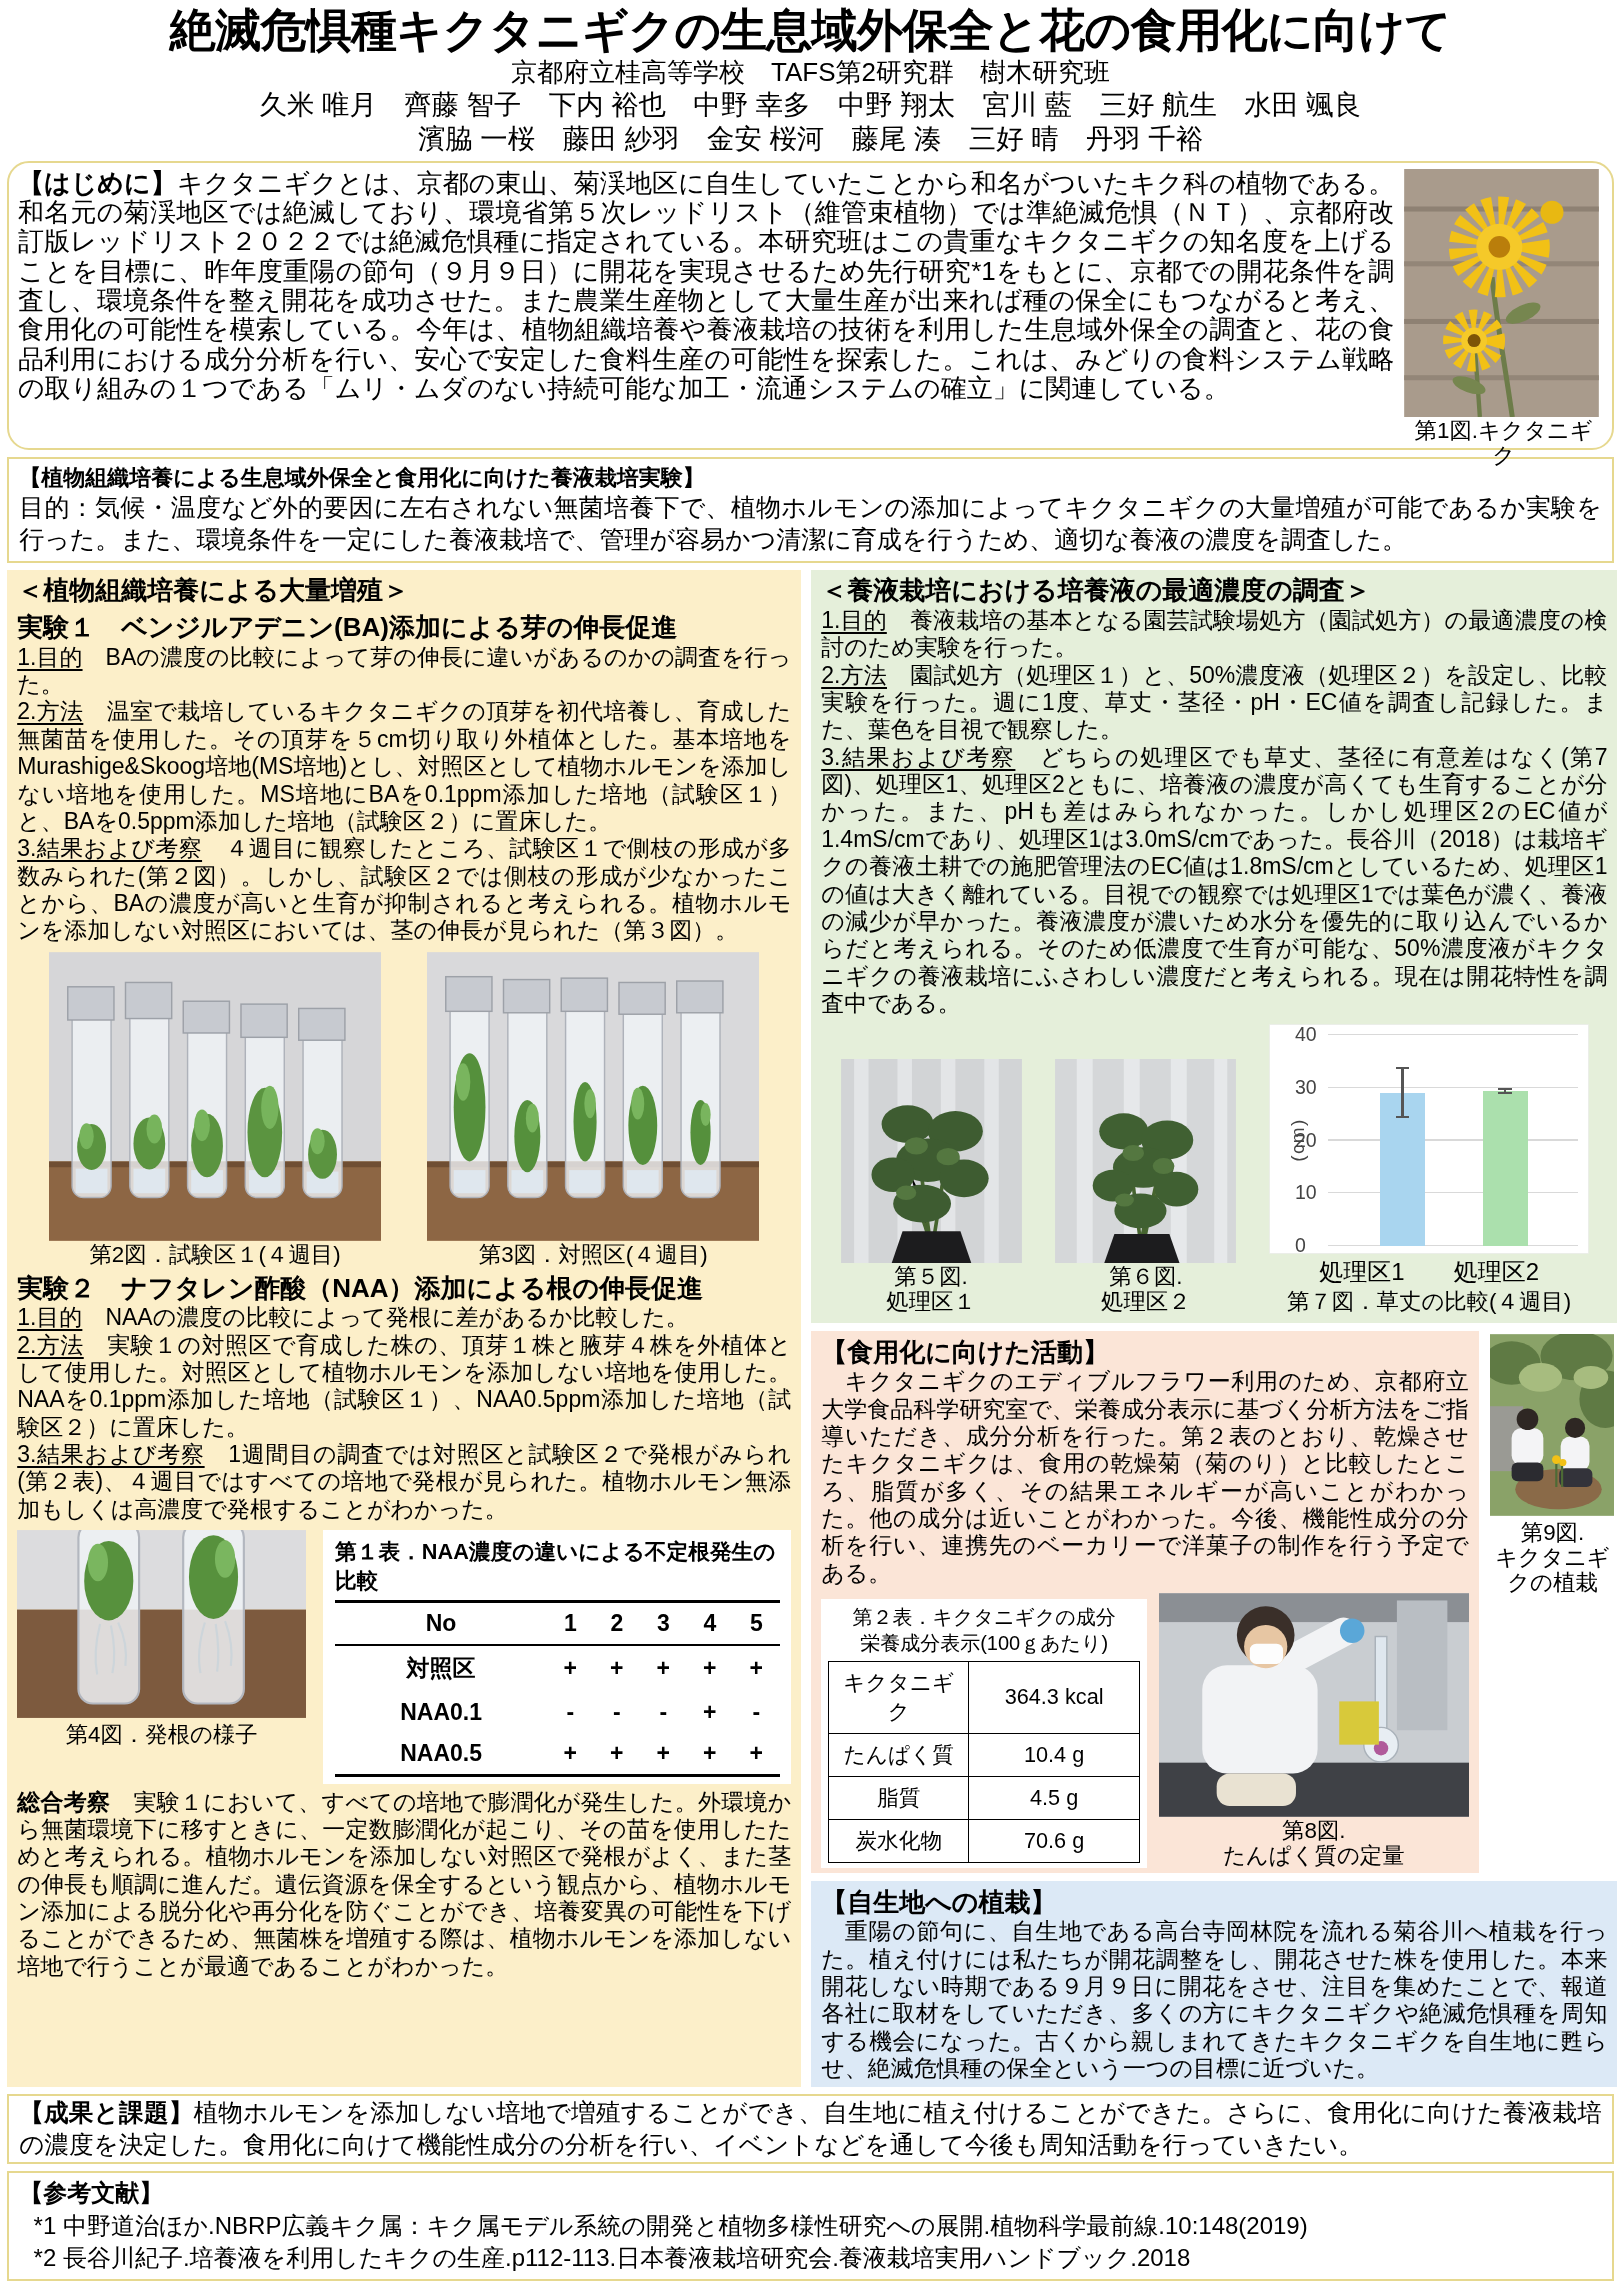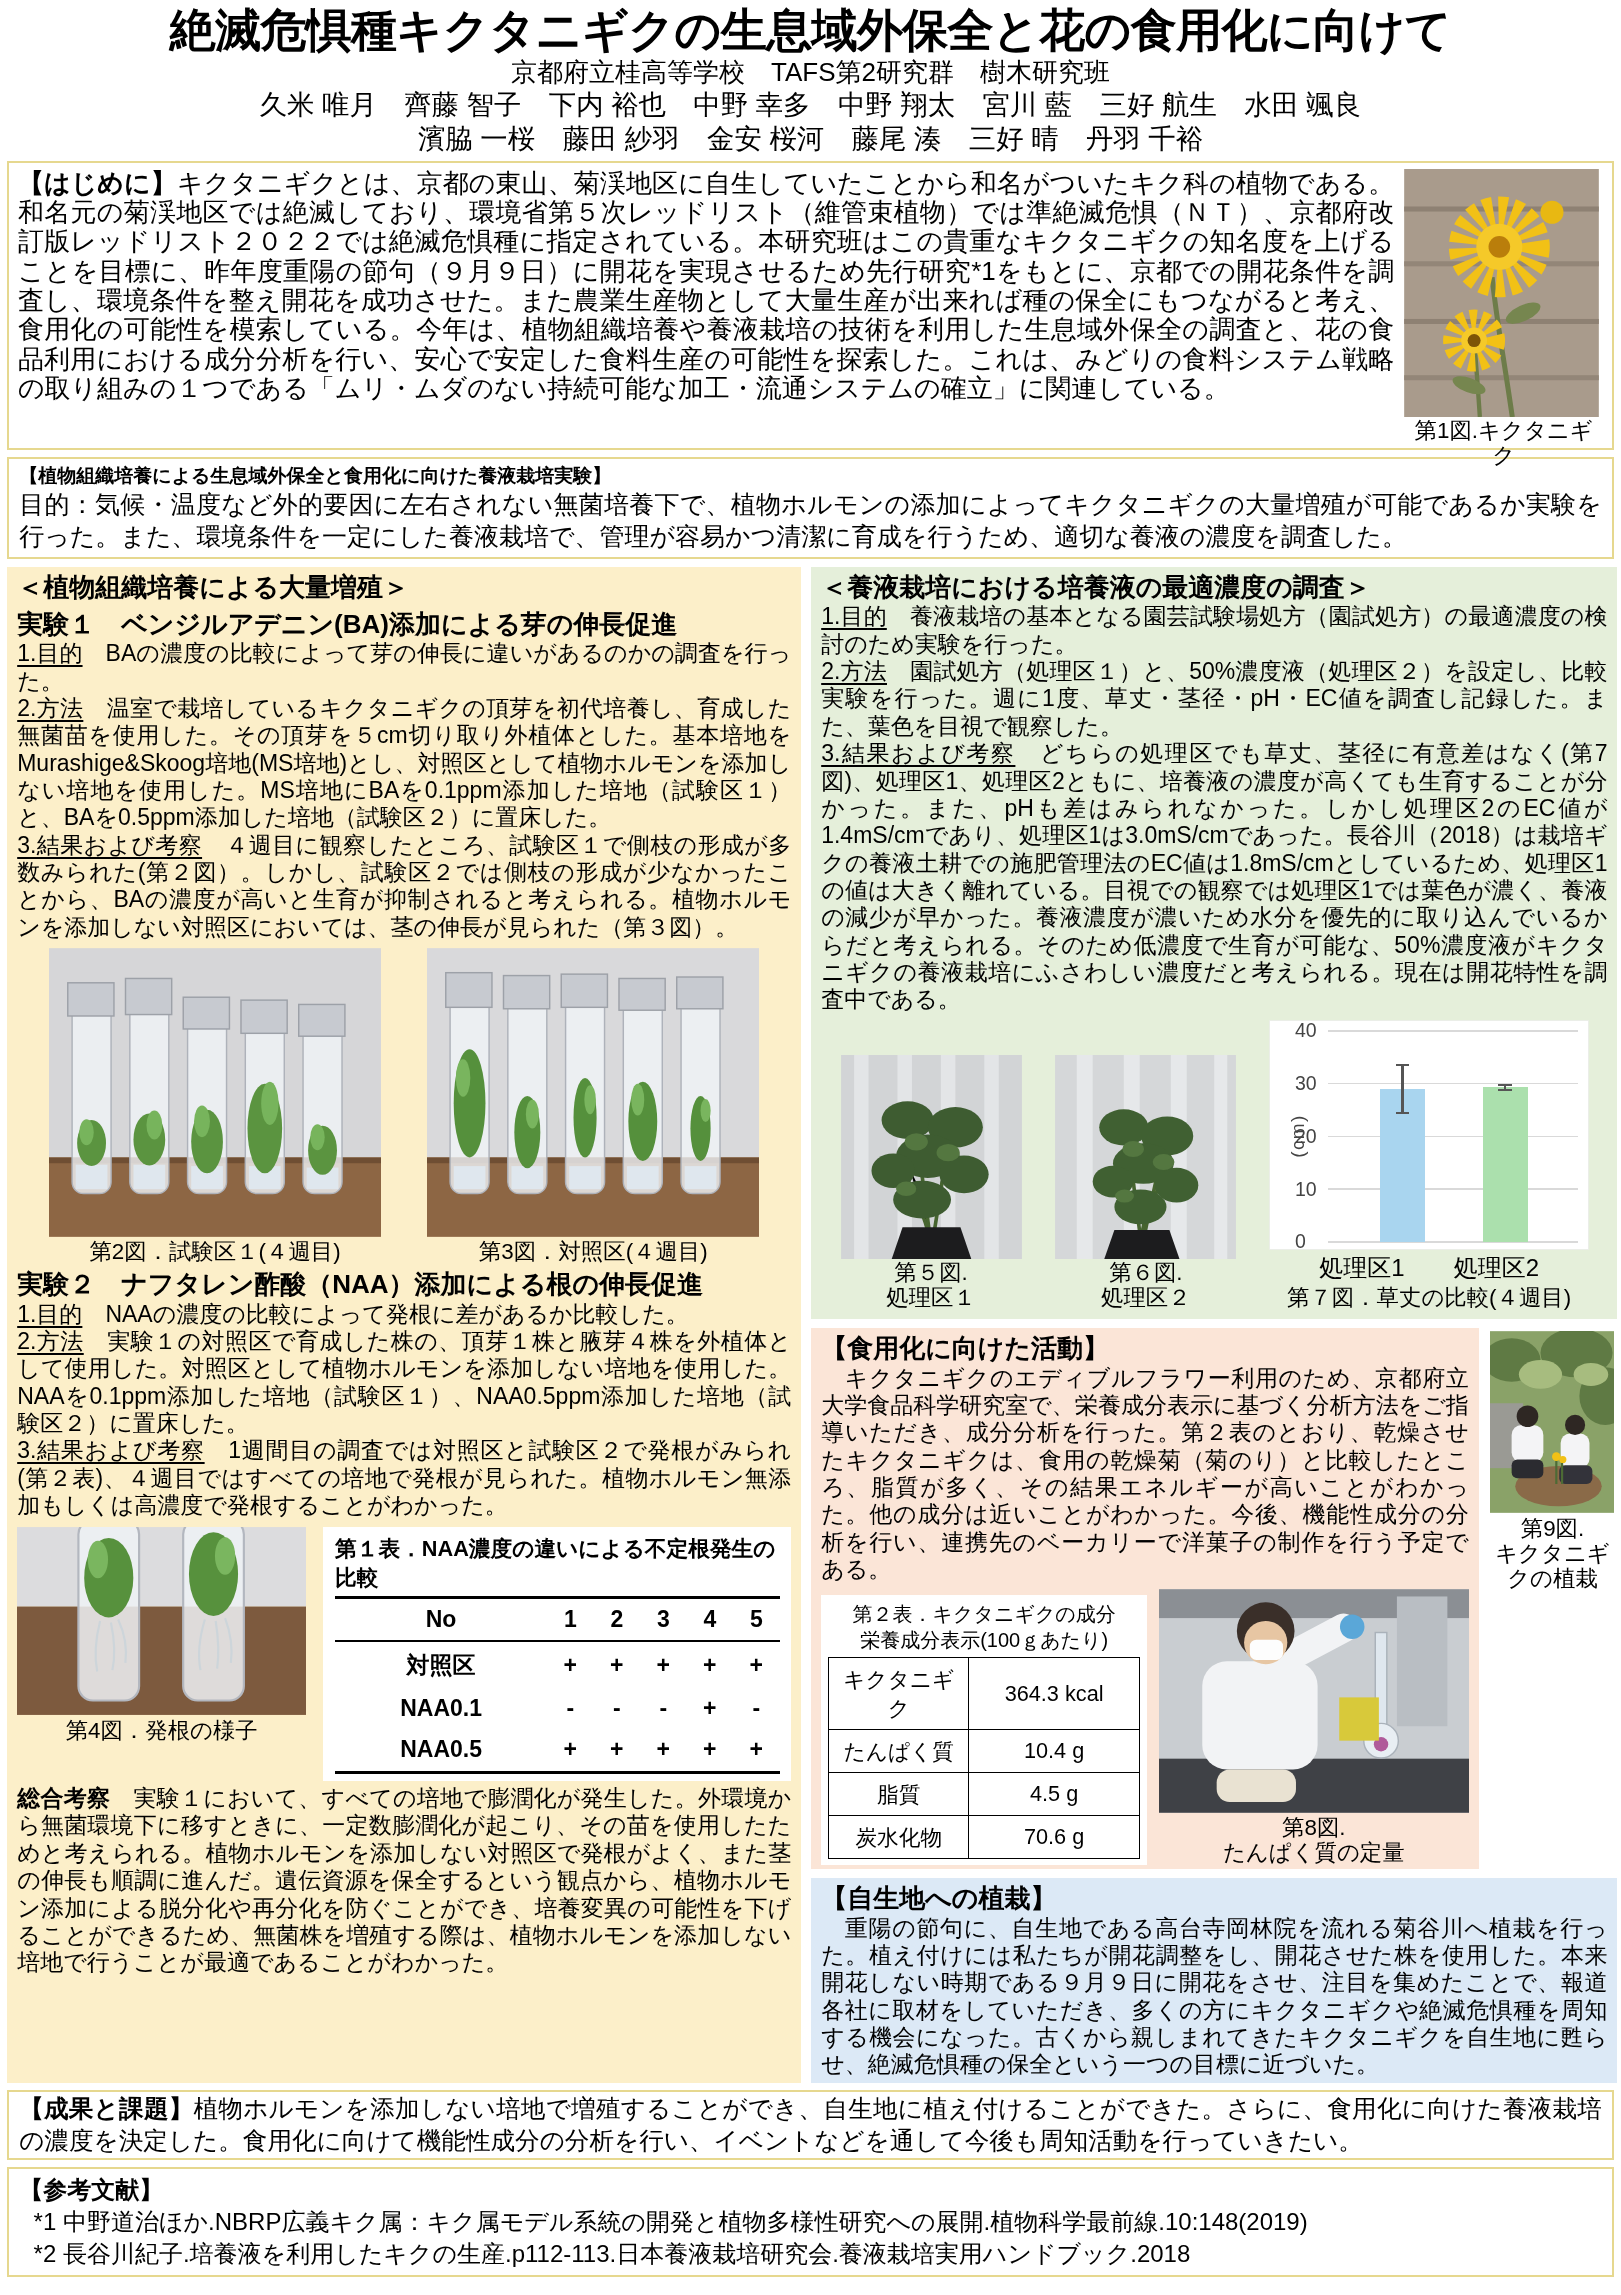--- a/index.html
+++ b/index.html
@@ -8,29 +8,29 @@
     font-family:"Liberation Sans","DejaVu Sans",sans-serif;color:#000;
     padding:4.3px 7.2px;overflow:hidden;position:relative;margin:0 auto;
   }
   
   .title{font-size:46px;font-weight:bold;text-align:center;line-height:1.08;margin:1.4px 0 2.9px 0;letter-spacing:-0.7px;}
   .affil{font-size:26px;text-align:center;line-height:1.15;}
   .authors{font-size:27.4px;text-align:center;line-height:1.22;}
   
   .wbox{background:#fff;border:2.2px solid #e6d88f;box-sizing:border-box;}
   
-  .intro-box{display:flex;gap:10px;padding:5.8px 8.7px;margin-top:5.8px;height:289px;}
+  .intro-box{display:flex;gap:10px;padding:5.8px 8.7px;margin-top:5.8px;height:289px;border-radius:22px;}
   .intro-text{flex:1;font-size:26px;line-height:1.13;text-align:justify;}
   .intro-text .blabel{font-weight:bold;}
   .intro-fig{width:199px;flex:none;text-align:center;}
   .intro-fig svg{display:block;width:195px;height:248px;}
   .figcap{font-size:22.4px;line-height:1.12;white-space:pre-line;text-align:center;margin-top:1.4px;}
   
   .overview-box{margin-top:7.2px;padding:5.8px 10px;}
-  .overview-title{font-size:19px;font-weight:bold;line-height:1.2;}
+  .overview-title{font-size:22px;font-weight:bold;line-height:1.2;}
   .overview-text{font-size:25px;line-height:1.28;text-align:justify;}
   
   .columns{display:flex;gap:10px;margin-top:7.2px;align-items:stretch;}
   .col-left{width:794px;flex:none;background:#fcefc9;padding:4.3px 10px;box-sizing:border-box;}
   .col-right{flex:1;display:flex;flex-direction:column;gap:8.7px;}
   .colhead{font-size:26px;font-weight:bold;line-height:1.25;}
   .exp-title{font-size:26px;font-weight:bold;line-height:1.25;margin-top:4.3px;}
   .cp{font-size:23px;line-height:1.19;text-align:justify;margin:0;}
   .cp .u{text-decoration:underline;text-underline-offset:3.6px;}
   .cp .blabel{font-weight:bold;}

